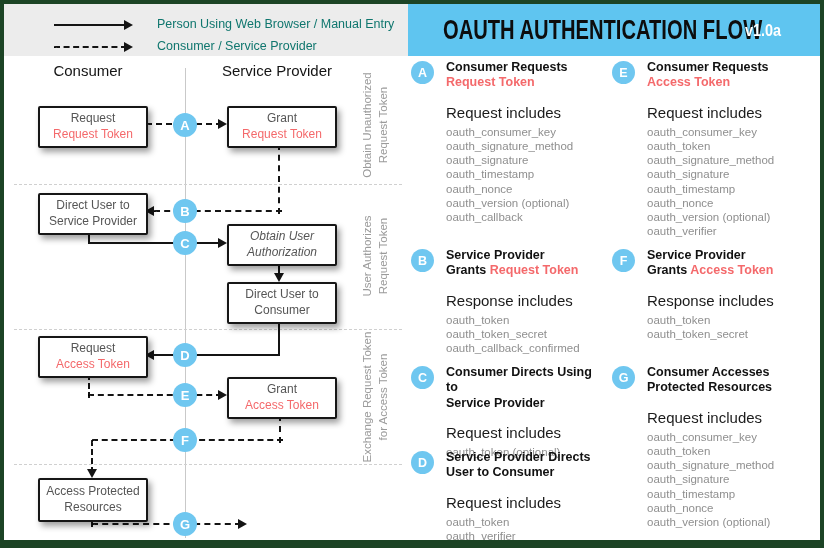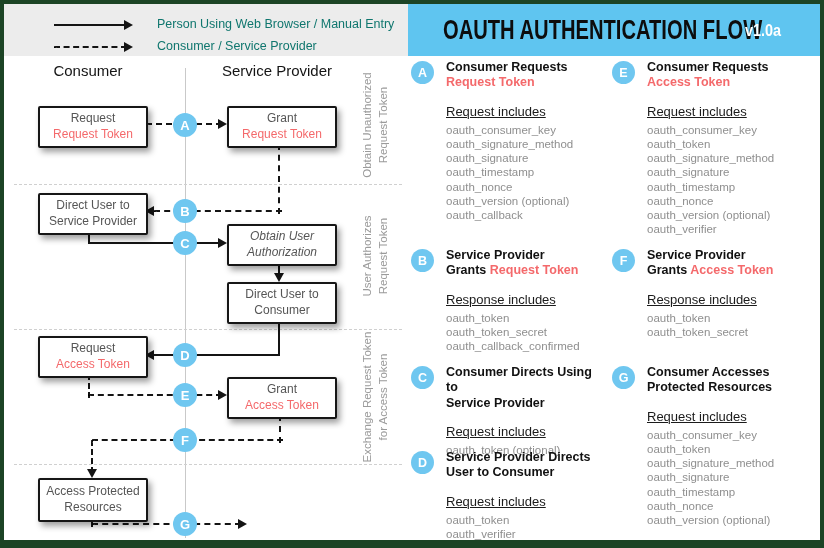--- a/index.html
+++ b/index.html
@@ -38,21 +38,21 @@
   .hl{position:absolute;height:0;border-top:2px solid #141414;}
   .vl{position:absolute;width:0;border-left:2px solid #141414;}
   .dash{border-top-style:dashed;border-left-style:dashed;}
   
   .section{position:absolute;width:196px;}
   .sbadge{position:absolute;left:0;top:1px;width:23px;height:23px;border-radius:50%;background:#6fc7f0;
           color:#fff;font-weight:700;font-size:12.5px;display:flex;align-items:center;justify-content:center;}
   .sbody{margin-left:35px;}
   .stitle{font-weight:700;font-size:12.5px;line-height:1.22;color:#111;}
   .seg-r{color:#f4696b;}
-  .slh{margin-top:13px;margin-bottom:4px;font-size:13px;color:#1b1b1b;text-decoration:underline;}
+  .slh{margin-top:13px;margin-bottom:4px;font-size:15px;color:#1b1b1b;}
   .sitem{font-size:11.5px;line-height:1.24;color:#8f8f8f;}
 </style>
 </head>
 <body>
 
 <div id="stage">
 
   <div id="legend-band">
     <div class="leg-line" style="left:50px;top:20px;width:70px;"></div>
     <div class="ar" style="left:120px;top:16px;"></div>

